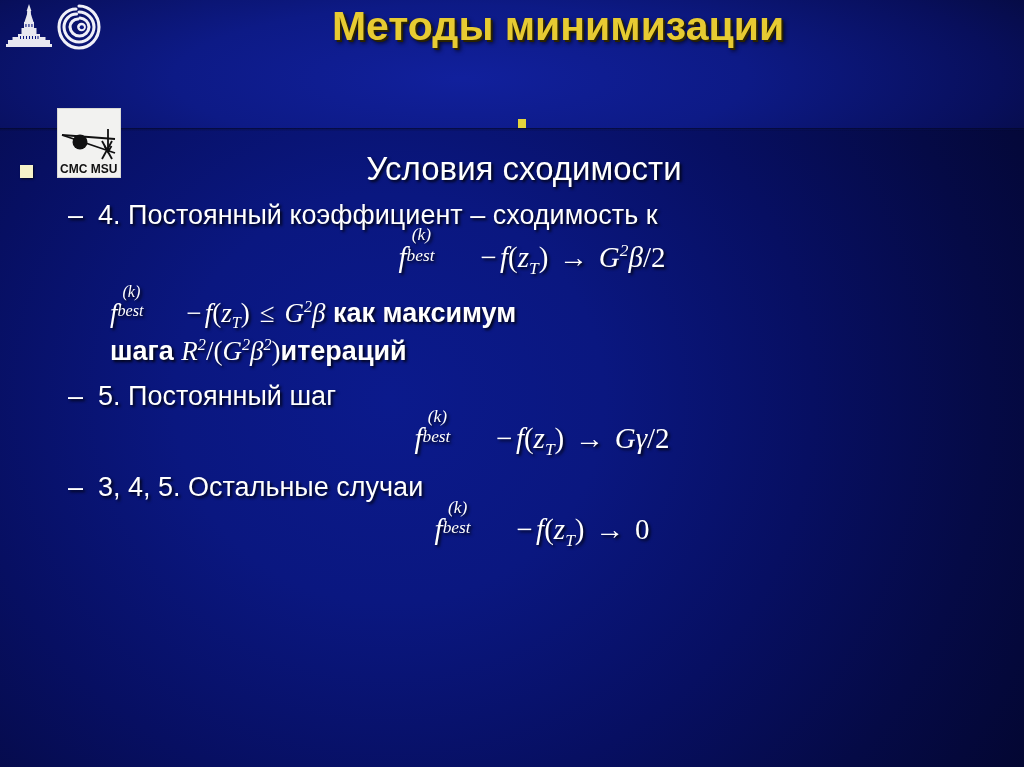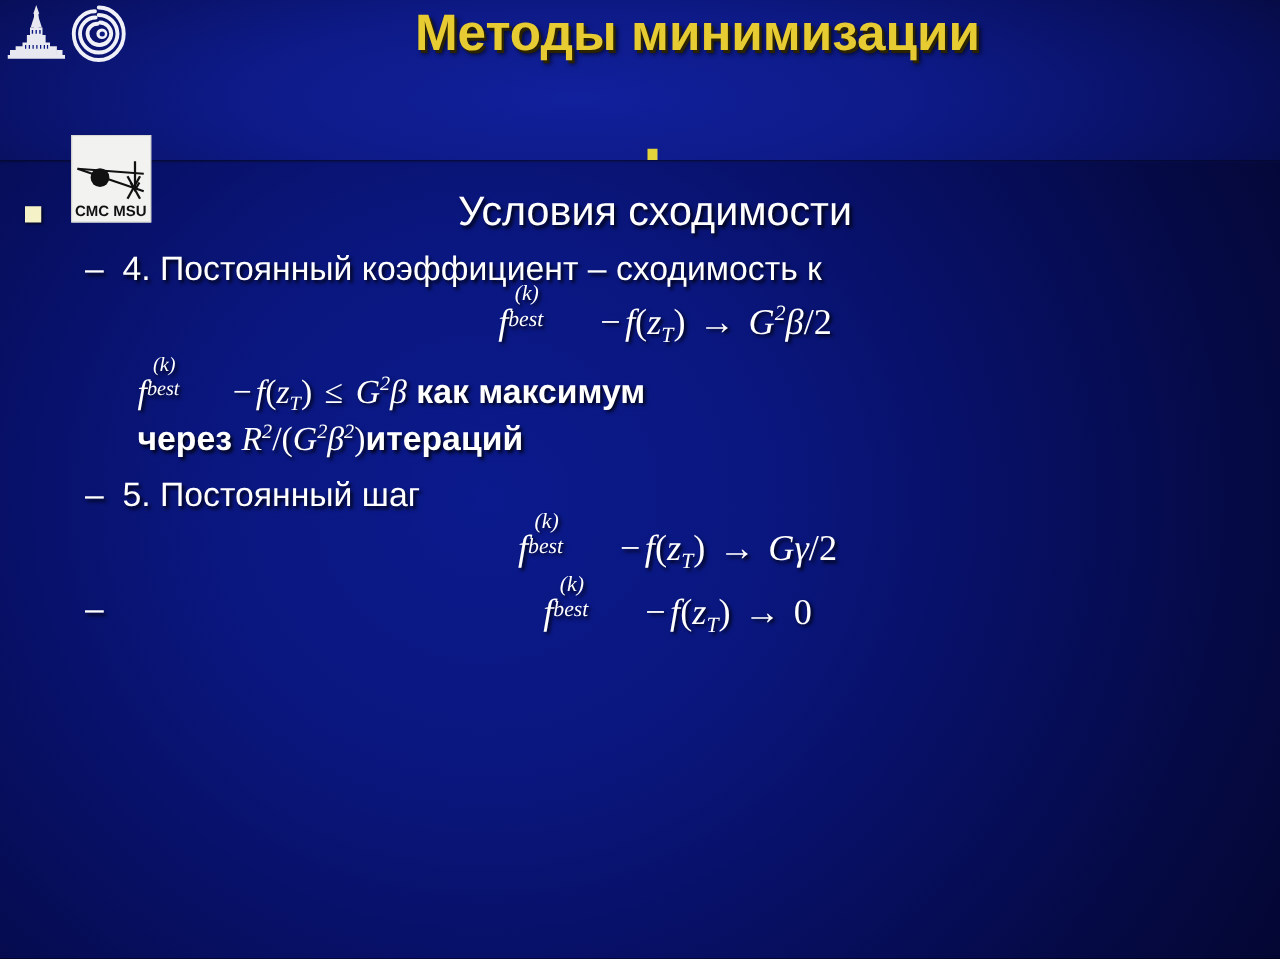--- a/index.html
+++ b/index.html
@@ -291,34 +291,35 @@
       <span>4. Постоянный коэффициент – сходимость к</span><br>
     </div>
 
     <div class="math eq-centered eq-c1">
       <span class="fbest"><span class="base">f</span><span class="scripts"><span class="sup-k">(k)</span><span class="sub-best">best</span></span></span><span class="op">−</span><span>f</span><span class="num">(</span>z<sub class="sc">T</sub><span class="num">)</span><span class="op"> → </span><span>G<sup class="sc num">2</sup>β<span class="num">/2</span></span>
     </div>
 
     <div class="inline-block-eq">
       <span class="math"><span class="fbest"><span class="base">f</span><span class="scripts"><span class="sup-k">(k)</span><span class="sub-best">best</span></span></span><span class="op">−</span>f<span class="num">(</span>z<sub class="sc">T</sub><span class="num">)</span><span class="op"> ≤ </span>G<sup class="sc num">2</sup>β</span><span class="rm"> как максимум</span>
       <br>
-      <span class="rm">через </span><span class="math">R<sup class="sc num">2</sup><span class="num">/(</span>G<sup class="sc num">2</sup>β<sup class="sc num">2</sup><span class="num">)</span></span><span class="rm">итераций</span>
+      <span class="rm">шага </span><span class="math">R<sup class="sc num">2</sup><span class="num">/(</span>G<sup class="sc num">2</sup>β<sup class="sc num">2</sup><span class="num">)</span></span><span class="rm">итераций</span>
     </div>
 
     <div class="lvl2">
       <span class="dash-bullet">–</span>
       <span>5. Постоянный шаг</span>
     </div>
 
     <div class="math eq-centered eq-c2">
       <span class="fbest"><span class="base">f</span><span class="scripts"><span class="sup-k">(k)</span><span class="sub-best">best</span></span></span><span class="op">−</span>f<span class="num">(</span>z<sub class="sc">T</sub><span class="num">)</span><span class="op"> → </span><span>Gγ<span class="num">/2</span></span>
     </div>
 
     <div class="lvl2">
       <span class="dash-bullet">–</span>
+      <span>3, 4, 5. Остальные случаи</span>
     </div>
 
     <div class="math eq-centered eq-c3">
       <span class="fbest"><span class="base">f</span><span class="scripts"><span class="sup-k">(k)</span><span class="sub-best">best</span></span></span><span class="op">−</span>f<span class="num">(</span>z<sub class="sc">T</sub><span class="num">)</span><span class="op"> → </span><span class="num">0</span>
     </div>
 
   </div>
 </div>
 
 </body></html>

